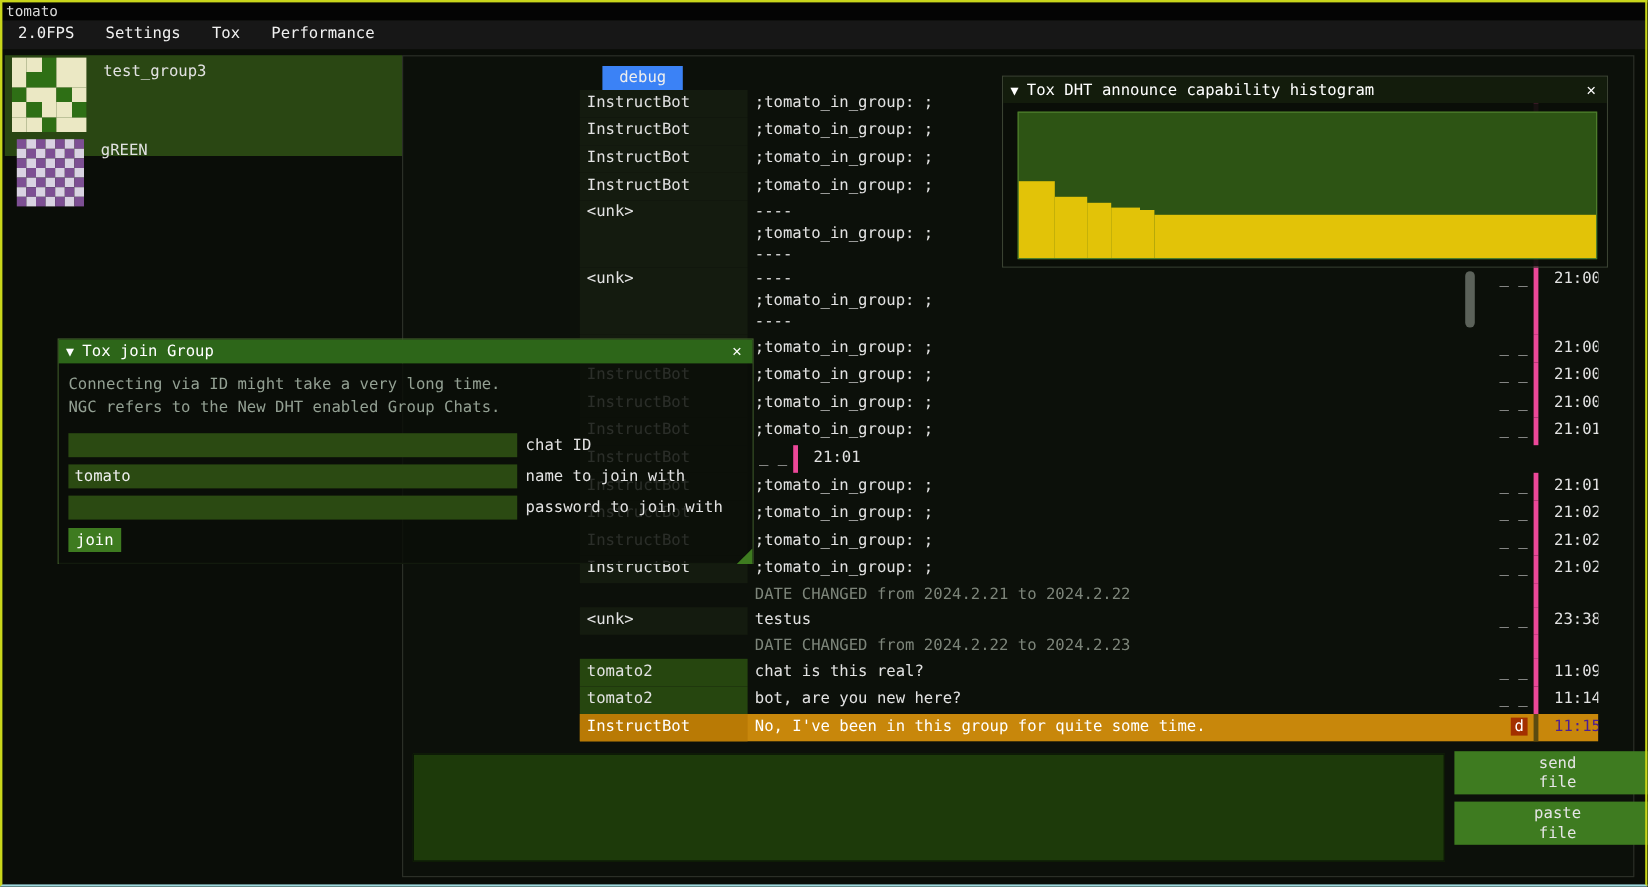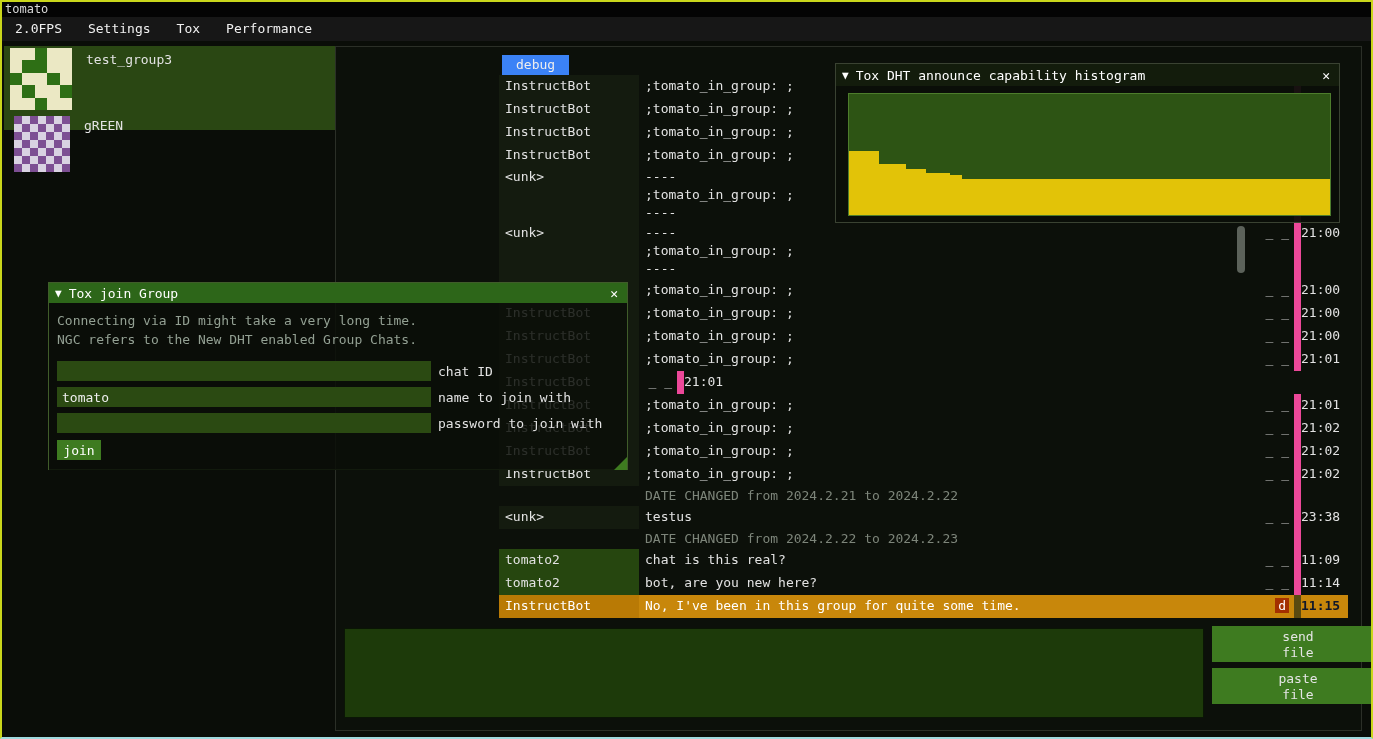--- a/index.html
+++ b/index.html
@@ -32,37 +32,37 @@
   
   .right-panel { position:absolute; left:335px; top:46px; width:1027px; height:685px;
                  background:#0c100a; border:1px solid #2b2f27; }
   .subs-panel { position:absolute; left:8px; top:14px; width:148px; height:562px;
                 background:#0d120b; border:1px solid #262b22; }
   .subs-header { padding:5px 8px 3px 8px; }
   .sub-item { height:20px; line-height:20px; padding-left:8px; white-space:nowrap; }
   .tab { position:absolute; left:166px; top:8px; height:20px; line-height:20px;
          padding:0 14px; background:#3b82f6; color:#eeeeee; }
   
-  .messages { position:absolute; left:163px; top:28px; width:849px; height:543px;
+  .messages { position:absolute; left:147px; top:28px; width:849px; height:543px;
               overflow:hidden; }
   .msg-row { display:flex; height:23px; line-height:22px; }
   .msg-row.multiline { height:56px; }
   .msg-row.system { height:20px; line-height:20px; }
   .c-name { width:140px; padding-left:6px; background:#141b0f; white-space:nowrap; overflow:hidden; }
   .c-name.self { background:#26460f; }
   .c-name.sysname { background:transparent; }
   .c-text { flex:1; padding-left:6px; white-space:pre-line; overflow:hidden; }
   .c-flags { width:38px; text-align:right; padding-right:5px; color:#c8c8c8; white-space:pre; }
-  .c-time { width:54px; border-left:7px solid #ec4899; padding-left:0; }
+  .c-time { width:54px; border-left:4px solid #ec4899; padding-left:13px; }
   .multiline .c-name, .multiline .c-flags, .multiline .c-time { line-height:20px; }
   .multiline .c-text { line-height:18px; padding-top:1px; }
   .msg-row.system .c-text { color:#7d857a; }
   .msg-row.highlight { background:#c8870b; color:#ffffff; }
   .msg-row.highlight .c-name { background:#b97a05; color:#ffffff; }
-  .msg-row.highlight .c-time { color:#0f172a; font-weight:bold; border-left-color:#5a4a10; }
+  .msg-row.highlight .c-time { color:#4c1d95; font-weight:normal; border-left-color:#5a4a10; }
   .flag-d { background:#a33000; color:#fff; padding:0 3px; }
   .scroll-thumb { position:absolute; left:738px; top:151px; width:8px; height:47px;
                   background:#5c625a; border-radius:4px; }
   
   .chat-input { position:absolute; left:8px; top:581px; width:860px; height:90px;
                 background:#1d3a0a; border:1px solid #0a1505; }
   .file-btn { position:absolute; left:876px; width:172px; height:36px; background:#3e7b20;
               color:#e5e5e5; border:none; font:inherit; white-space:pre-line; 
               line-height:16px; padding-top:2px; cursor:pointer; }
   .file-btn.send { top:579px; }

